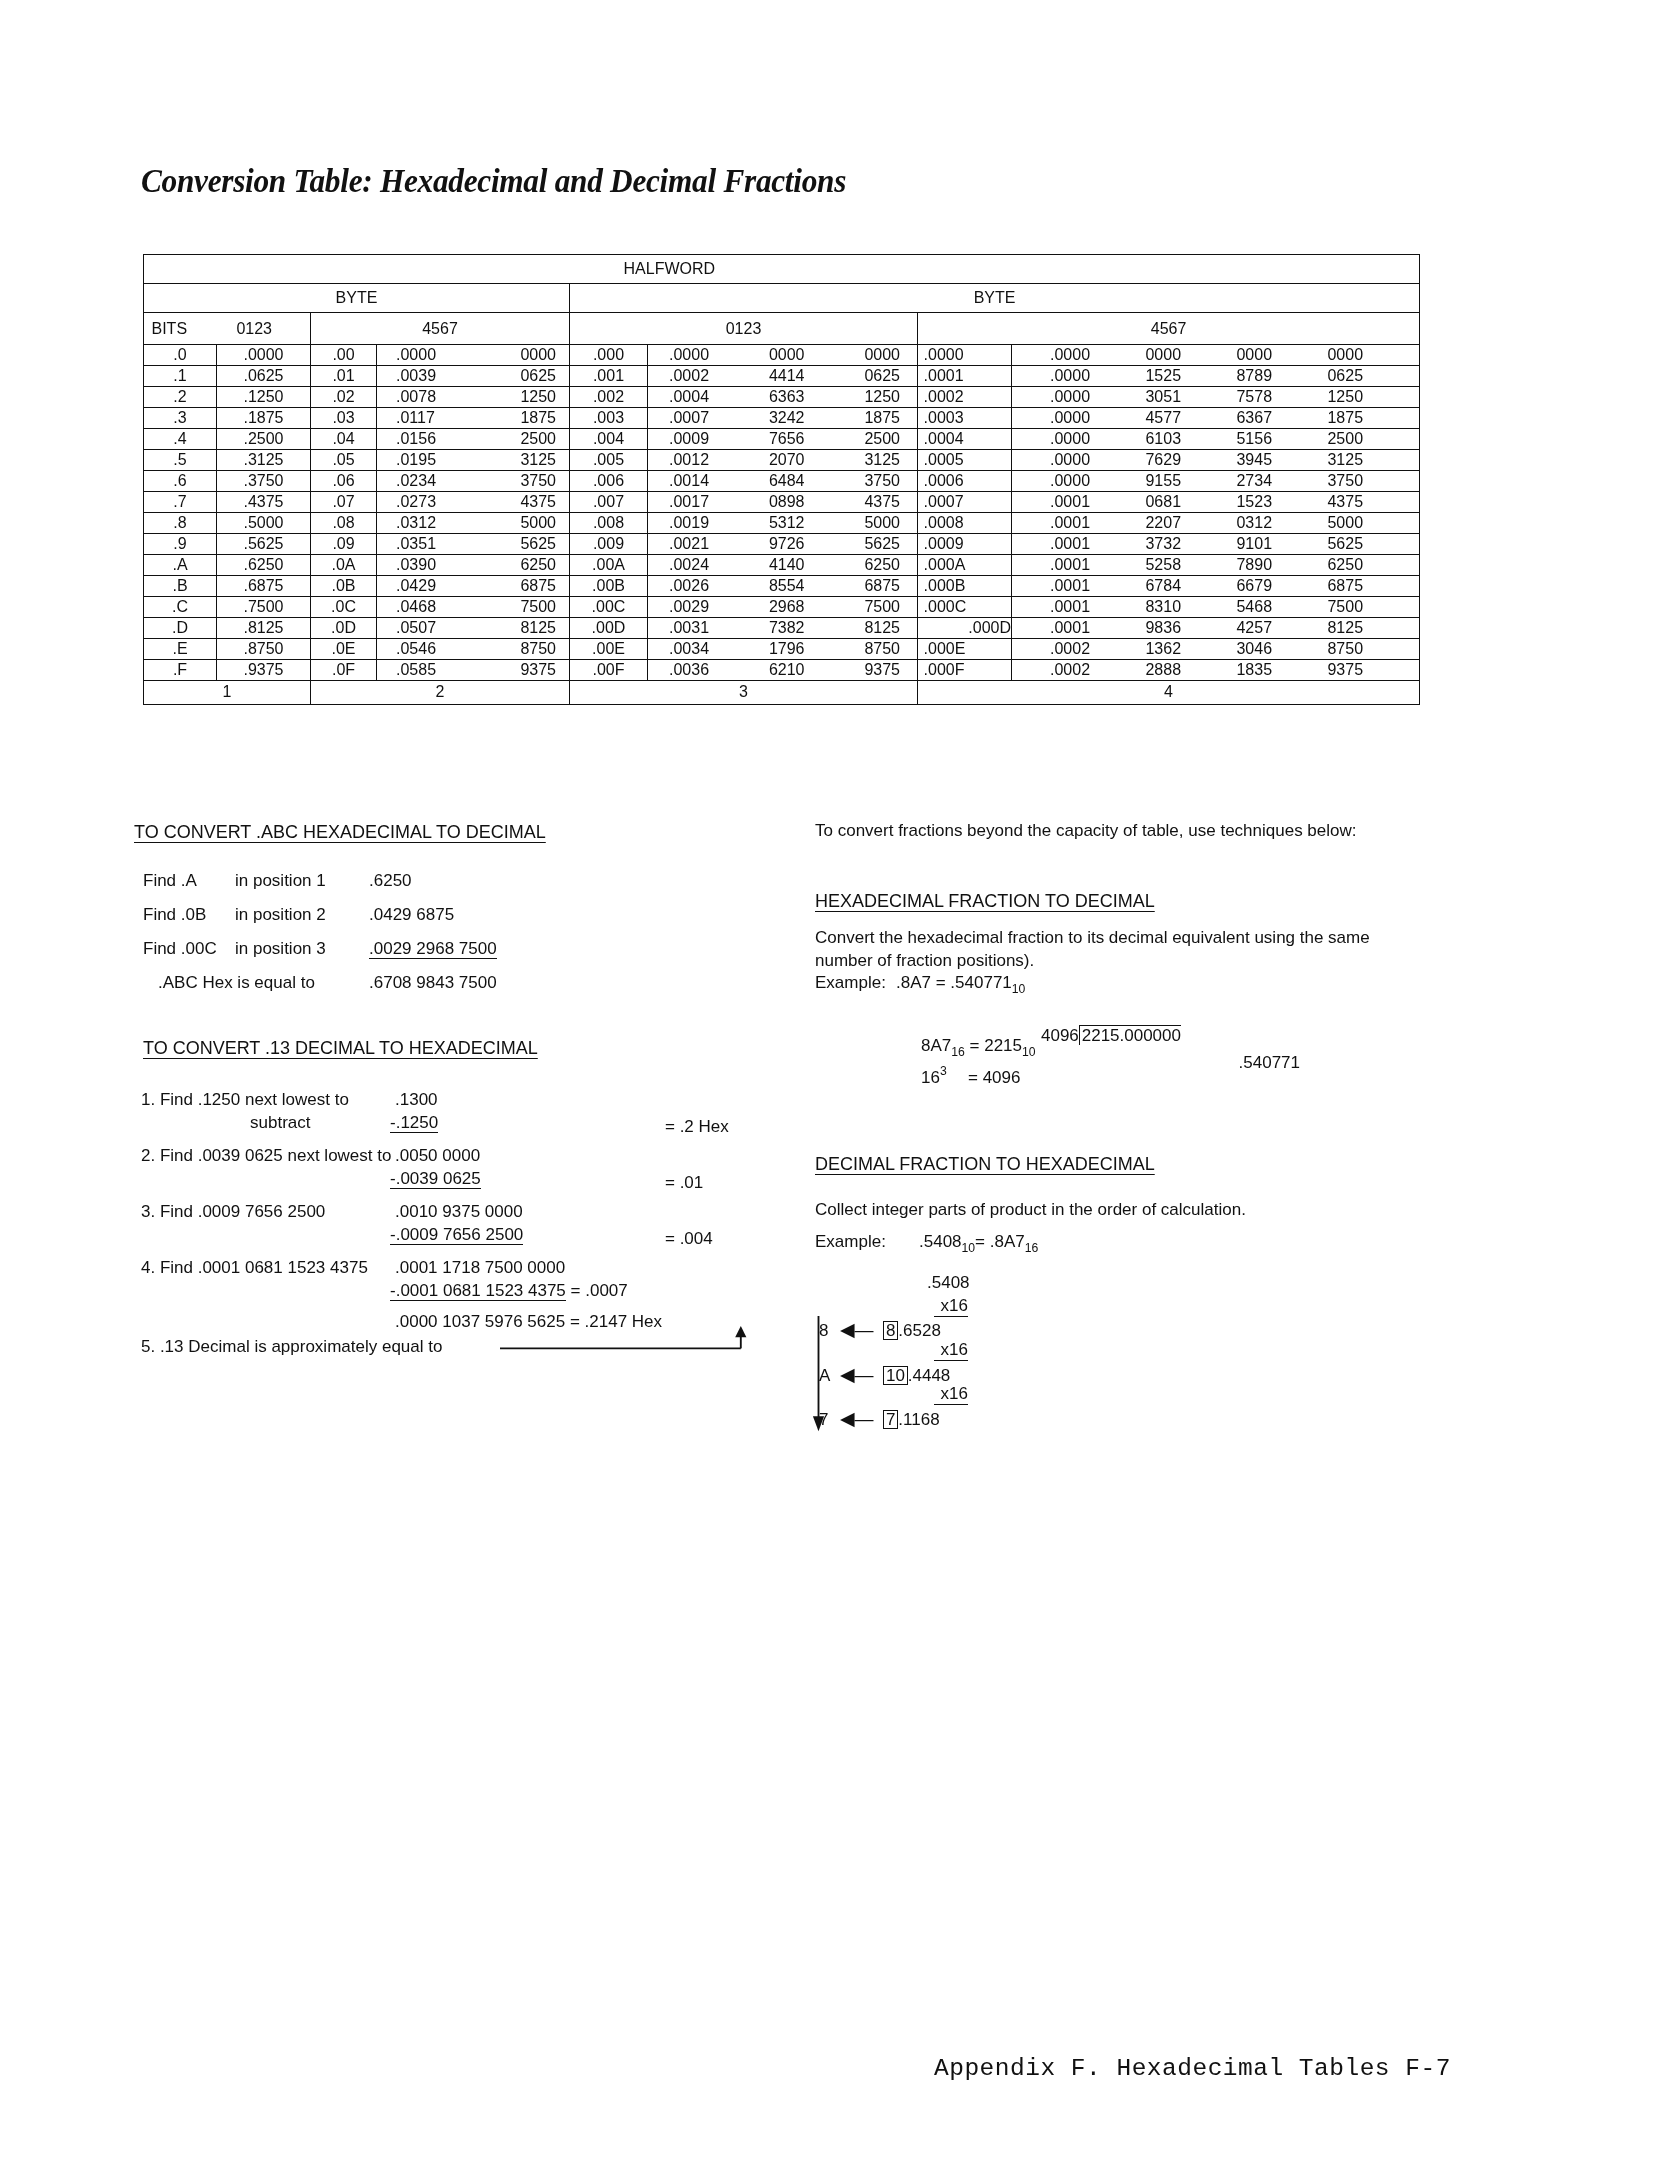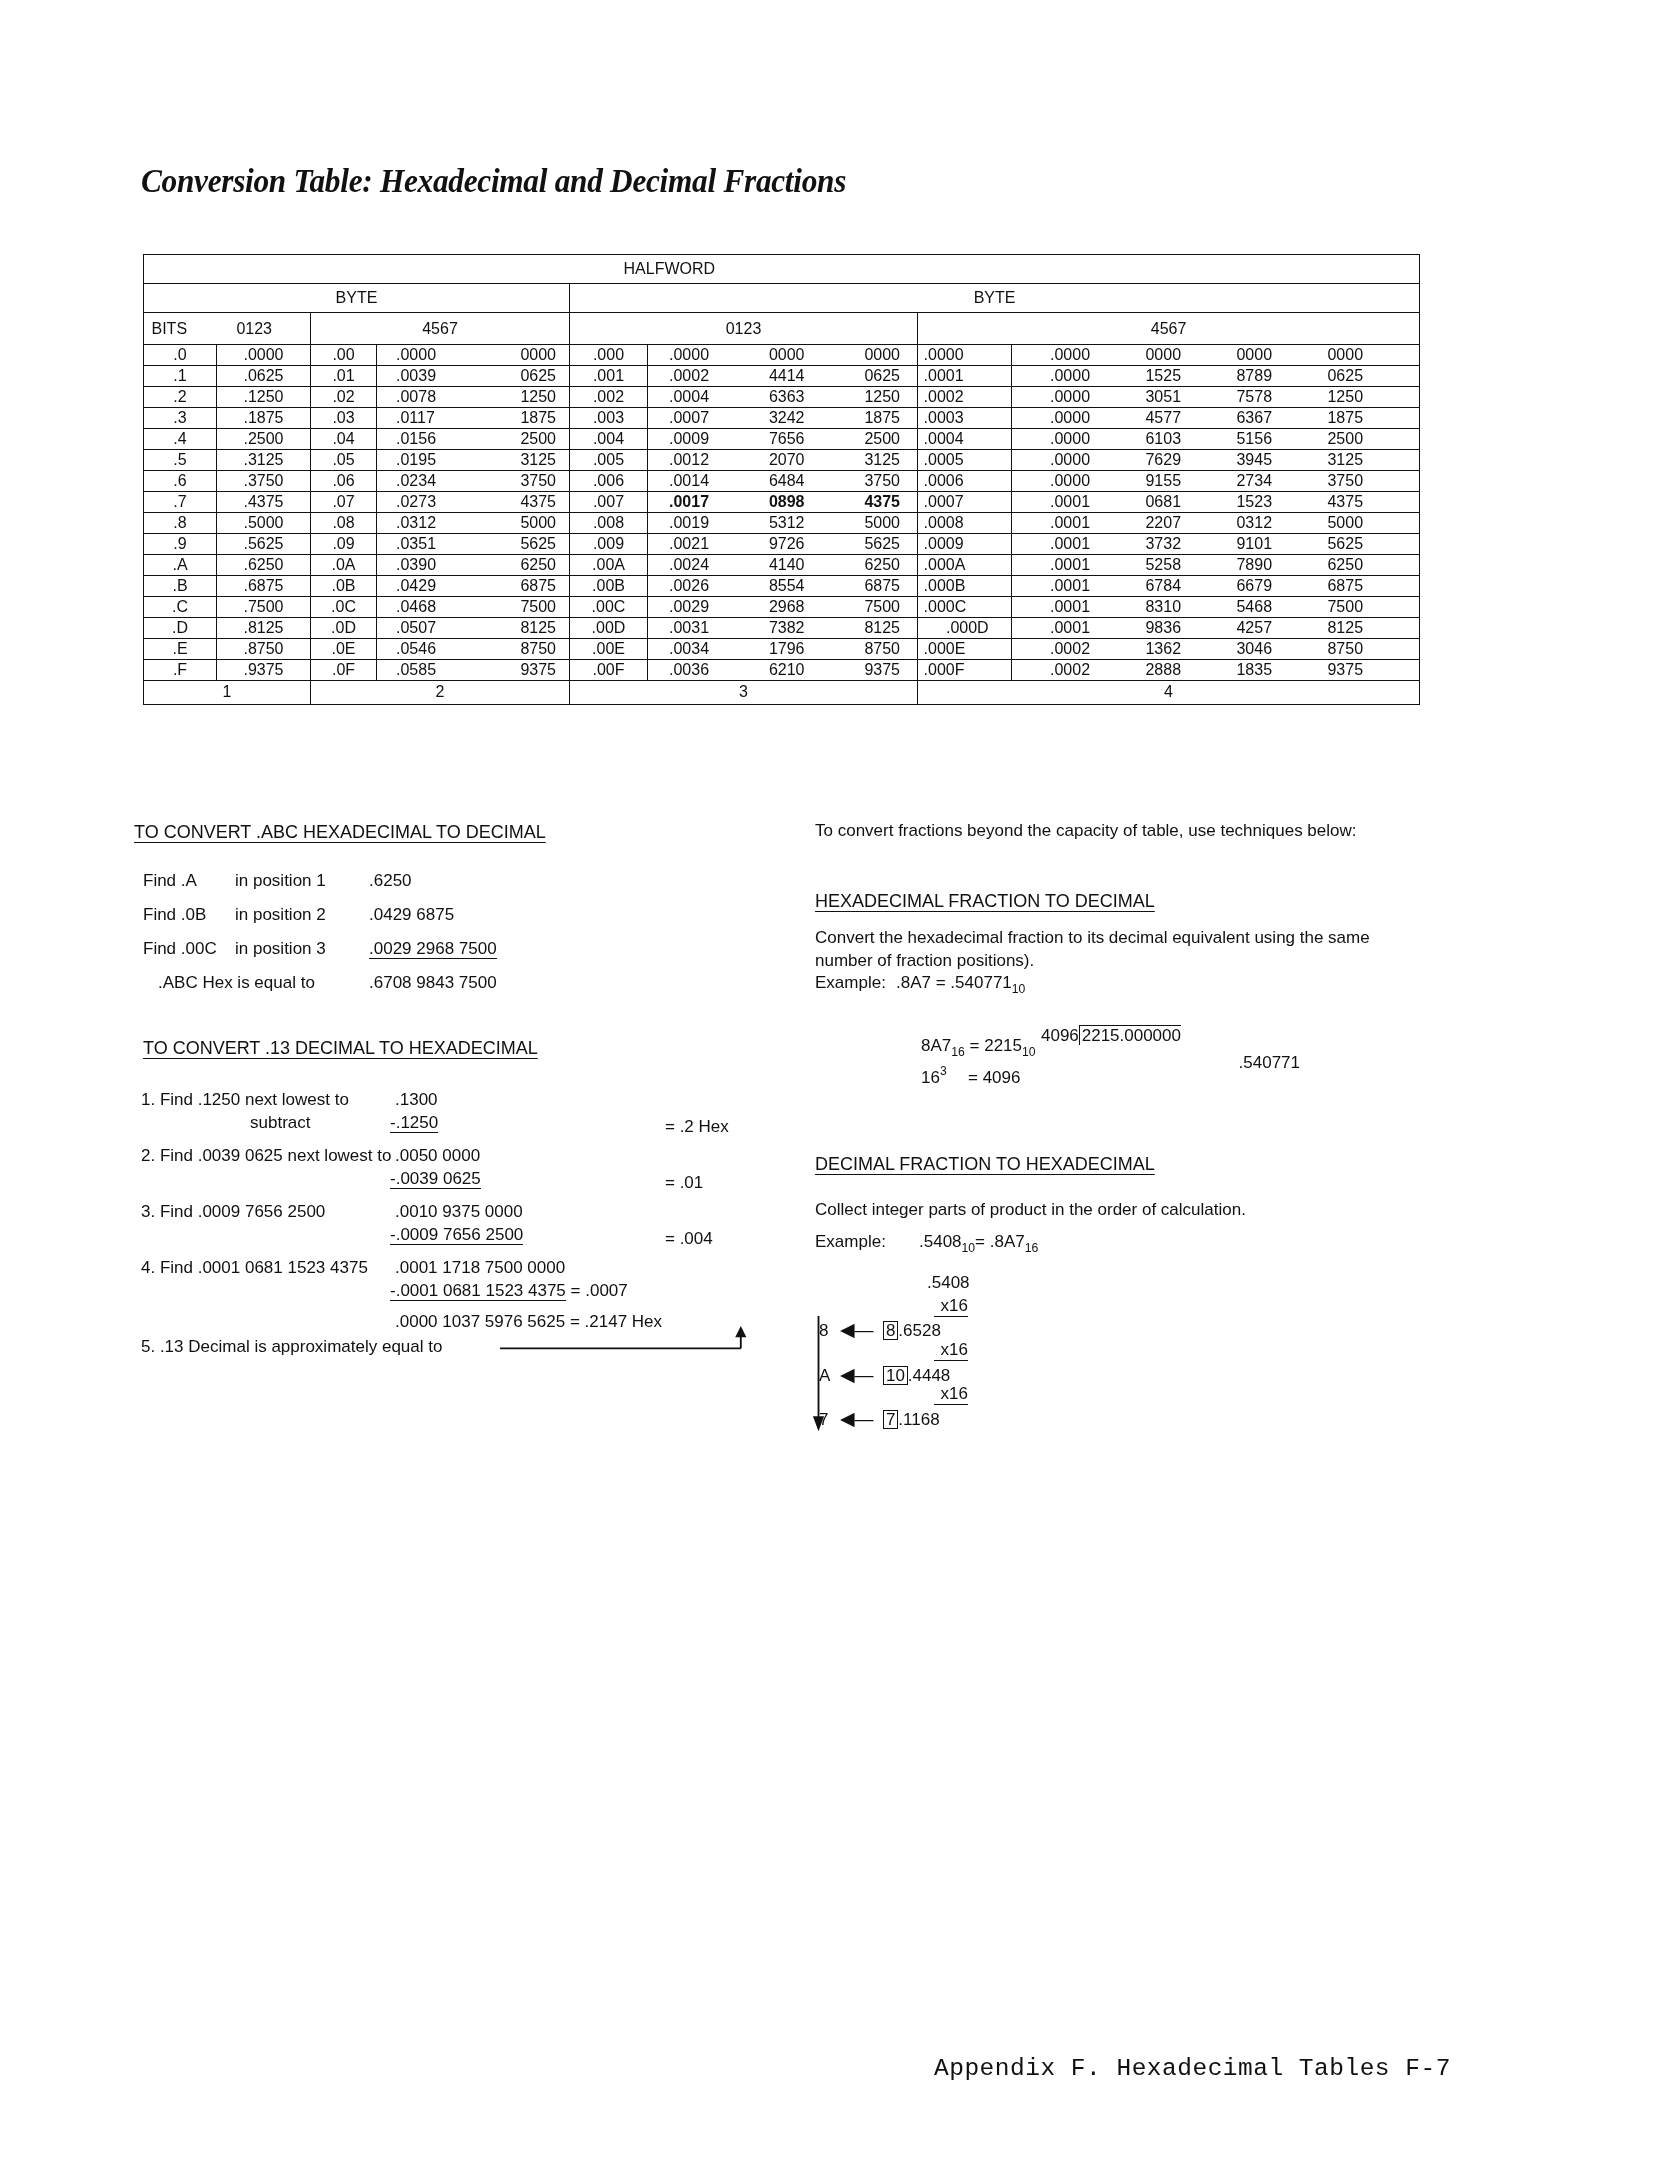--- a/index.html
+++ b/index.html
@@ -270,21 +270,21 @@
     <td>.4375</td>
     <td>.07</td>
     <td>
           <div class="dec">
             <span>.0273</span>
             <span>4375</span>
           </div>
         </td>
     <td>.007</td>
     <td>
-          <div class="dec" style="padding:0 17px 0 21px;font-weight:bold;">
+          <div class="dec" style="padding:0 17px 0 21px;">
             <span>.0017</span>
             <span>0898</span>
             <span>4375</span>
           </div>
         </td>
     <td style="text-align:left;padding-left:5.6px;">.0007</td>
     <td>
           <div class="dec4">
             <span>.0001</span>
             <span>0681</span>
@@ -450,21 +450,21 @@
           </div>
         </td>
     <td>.00D</td>
     <td>
           <div class="dec" style="padding:0 17px 0 21px;">
             <span>.0031</span>
             <span>7382</span>
             <span>8125</span>
           </div>
         </td>
-    <td style="text-align:center;padding-left:5.6px;">.000D</td>
+    <td style="text-align:right;padding-left:5.6px;">.000D</td>
     <td>
           <div class="dec4">
             <span>.0001</span>
             <span>9836</span>
             <span>4257</span>
             <span>8125</span>
           </div>
         </td>
   </tr>
 

